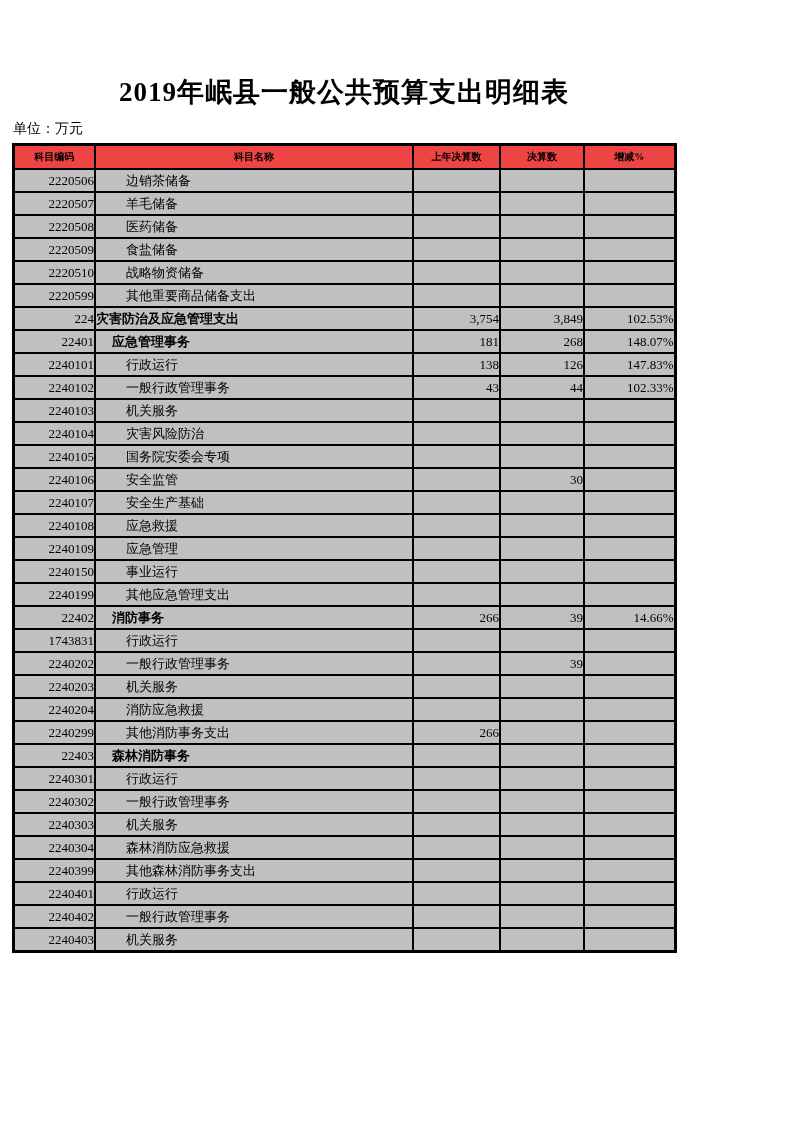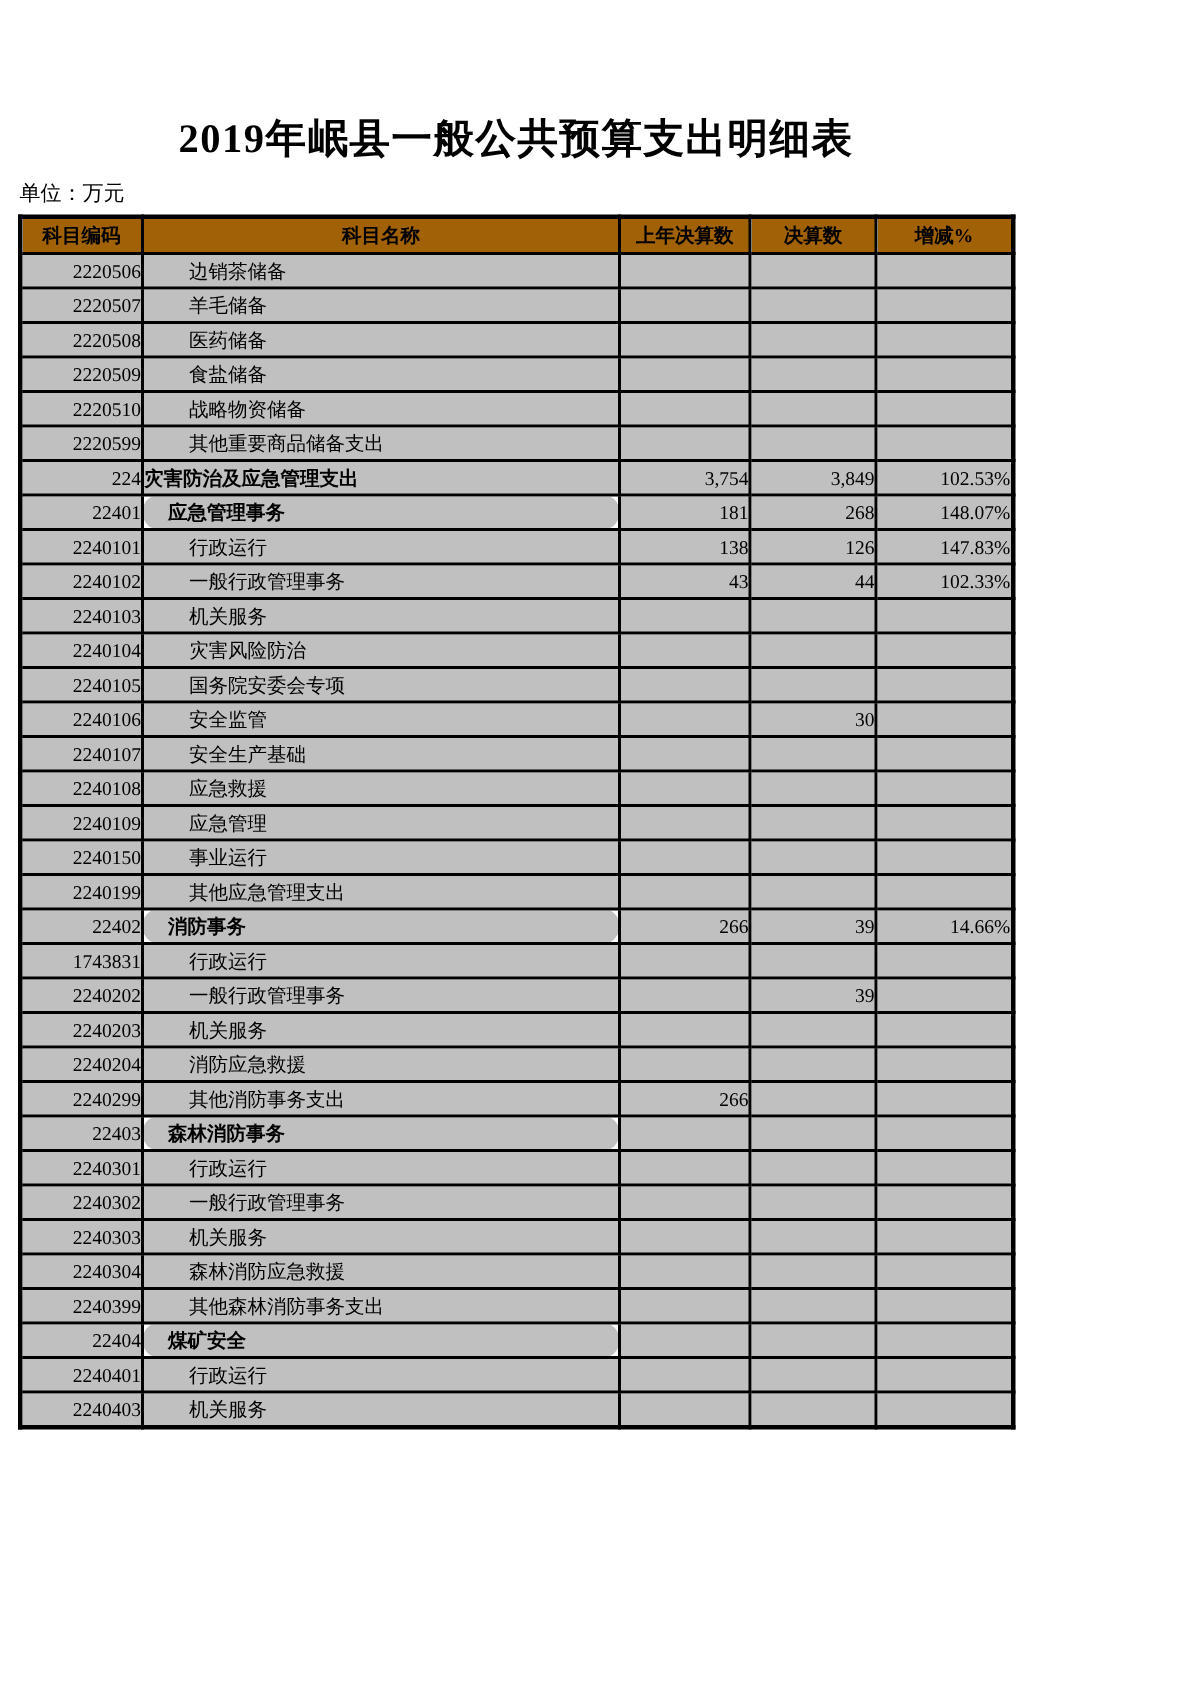--- a/index.html
+++ b/index.html
@@ -35,33 +35,33 @@
   }
   table.budget th, table.budget td {
     border: 2px solid #000000;
     overflow: hidden;
     white-space: nowrap;
     padding: 0;
     vertical-align: middle;
   }
   table.budget th {
     height: 22px;
-    background: #a16207;
-    font-size: 13px;
+    background: #ef4444;
+    font-size: 10px;
     font-weight: bold;
     text-align: center;
   }
   table.budget td {
     height: 21px;
     font-size: 13px;
     background: #c0c0c0;
   }
   td.code { padding-left: 5px; text-align: right; }
   td.name { padding-left: 4px; text-align: left; }
-  td.name.lvl2 { padding-left: 16px; border-radius: 11px; }
+  td.name.lvl2 { padding-left: 16px; }
   td.name.lvl3 { padding-left: 30px; }
   td.name.bold { font-weight: bold; }
   td.num { text-align: right; padding-right: 4px; }
   td.hl-blue { background: #99ccff; }
   td.hl-yellow { background: #ffff99; }
 </style>
 </head>
 <body>
 
 <div class="page">
@@ -297,29 +297,29 @@
     <td class="num pct hl-blue"></td>
   </tr>
         <tr>
     <td class="code">2240399</td>
     <td class="name lvl3">其他森林消防事务支出</td>
     <td class="num prev hl-blue"></td>
     <td class="num final hl-blue"></td>
     <td class="num pct hl-blue"></td>
   </tr>
         <tr>
-    <td class="code">22404</td>
-    <td class="name lvl2 bold">煤矿安全</td>
-    <td class="num prev hl-yellow"></td>
-    <td class="num final hl-yellow"></td>
-    <td class="num pct hl-yellow"></td>
-  </tr>
-        <tr>
     <td class="code">2240401</td>
     <td class="name lvl3">行政运行</td>
+    <td class="num prev hl-blue"></td>
+    <td class="num final hl-blue"></td>
+    <td class="num pct hl-blue"></td>
+  </tr>
+        <tr>
+    <td class="code">2240402</td>
+    <td class="name lvl3">一般行政管理事务</td>
     <td class="num prev hl-blue"></td>
     <td class="num final hl-blue"></td>
     <td class="num pct hl-blue"></td>
   </tr>
         <tr>
     <td class="code">2240403</td>
     <td class="name lvl3">机关服务</td>
     <td class="num prev hl-blue"></td>
     <td class="num final hl-blue"></td>
     <td class="num pct hl-blue"></td>

